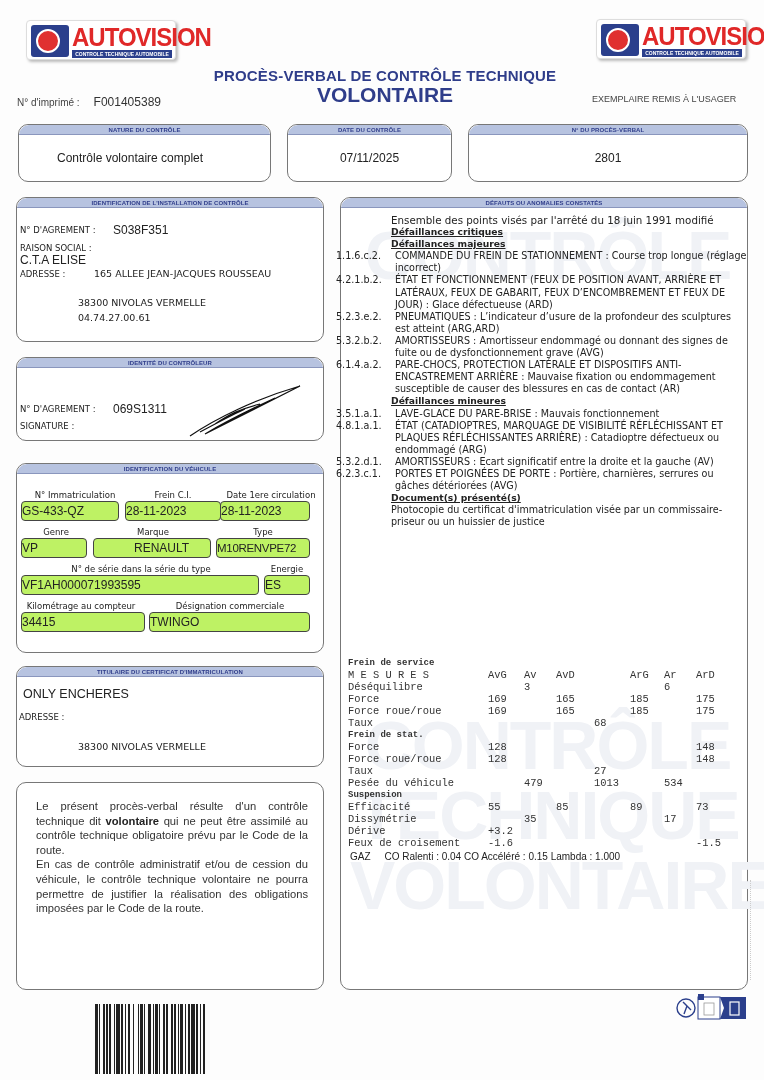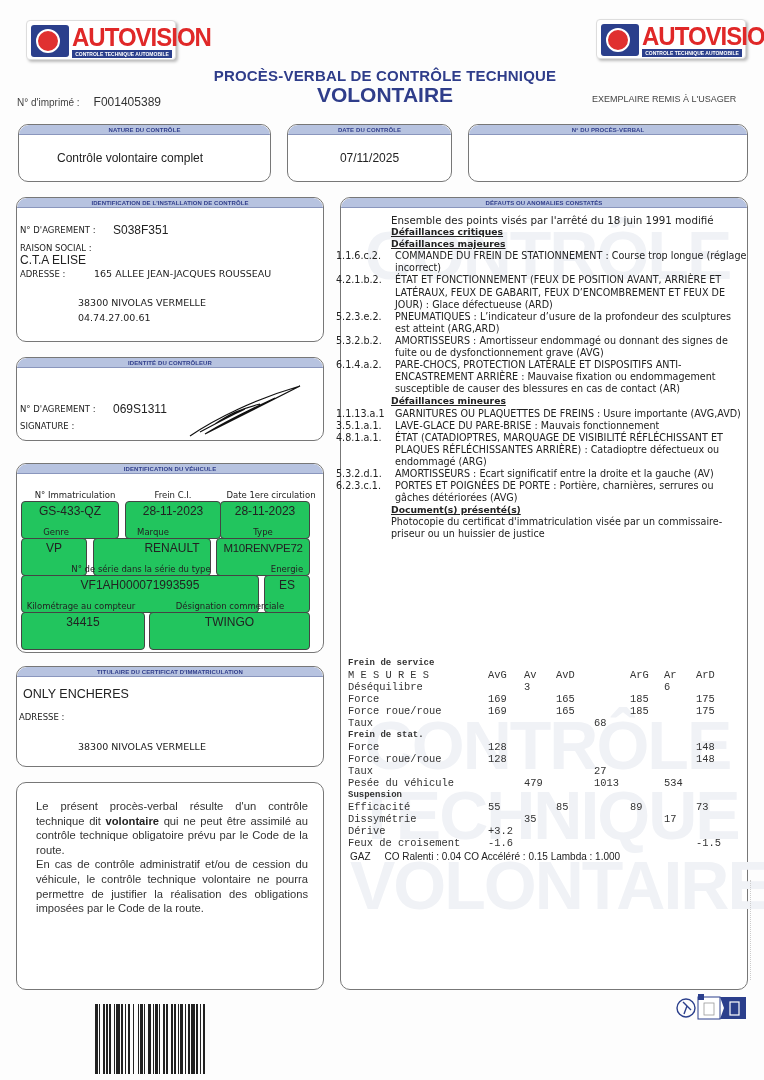--- a/index.html
+++ b/index.html
@@ -23,21 +23,21 @@
   .box .hdr { height: 10px; background: #b7c3e0; border-bottom: 1px solid #8a96bd; border-radius: 10px 10px 0 0;
               font-size: 6px; font-weight: bold; color: #2f3d8a; text-align: center; line-height: 10px; letter-spacing: 0.1px; }
   .box.right-big .hdr { background: #b7c3e0; }
 
   .big-val { position: absolute; font-size: 12px; color: #222; }
 
   .lbl { font-family: "DejaVu Sans", sans-serif; font-size: 8.5px; color: #222; position: absolute; }
   .val-a { font-size: 12px; position: absolute; color: #222; }
   .val-d { font-family: "DejaVu Sans", sans-serif; font-size: 9.5px; position: absolute; color: #222; }
 
-  .field { position: absolute; border: 1px solid #444; border-radius: 4px; font-size: 12px; text-align: center; line-height: 19px; height: 38px; background: #22c55e; }
+  .field { position: absolute; border: 1px solid #444; border-radius: 4px; font-size: 12px; text-align: left; line-height: 19px; height: 20px; background: #bef264; }
   .flbl { position: absolute; font-family: "DejaVu Sans", sans-serif; font-size: 8.5px; color: #222; text-align: center; }
 
   .notice { position: absolute; left: 36px; top: 799px; width: 272px; font-size: 11.2px; line-height: 14.6px; color: #333; text-align: justify; }
   .notice b { color: #222; }
 
   .defects { position: absolute; left: 336px; top: 214px; width: 412px; font-family: "DejaVu Sans", sans-serif; font-size: 9.6px; line-height: 12.1px; color: #222; }
   .defects .intro { padding-left: 55px; font-size: 10.3px; margin-bottom: 0; }
   .defects .cat { padding-left: 55px; font-weight: bold; text-decoration: underline; font-size: 9.2px; }
   .defects .item { position: relative; padding-left: 59px; }
   .defects .item .code { position: absolute; left: 0; top: 0; }
@@ -86,20 +86,21 @@
 <div class="box" style="left:18px; top:124px; width:253px; height:58px;">
   <div class="hdr">NATURE DU CONTRÔLE</div>
   <div class="big-val" style="left:38px; top:26px;">Contrôle volontaire complet</div>
 </div>
 <div class="box" style="left:287px; top:124px; width:165px; height:58px;">
   <div class="hdr">DATE DU CONTRÔLE</div>
   <div class="big-val" style="left:0; width:100%; text-align:center; top:26px;">07/11/2025</div>
 </div>
 <div class="box" style="left:468px; top:124px; width:280px; height:58px;">
   <div class="hdr">N° DU PROCÈS-VERBAL</div>
+  <div class="big-val" style="left:0; width:100%; text-align:center; top:26px;">2801</div>
 </div>
 
 <div class="box" style="left:16px; top:197px; width:308px; height:145px;">
   <div class="hdr">IDENTIFICATION DE L'INSTALLATION DE CONTRÔLE</div>
   <div class="lbl" style="left:3px; top:27px;">N° D'AGREMENT :</div>
   <div class="val-a" style="left:96px; top:25px;">S038F351</div>
   <div class="lbl" style="left:3px; top:45px;">RAISON SOCIAL :</div>
   <div class="val-a" style="left:3px; top:55px;">C.T.A ELISE</div>
   <div class="lbl" style="left:3px; top:71px;">ADRESSE :</div>
   <div class="val-d" style="left:77px; top:70px;">165 ALLEE JEAN-JACQUES ROUSSEAU</div>
@@ -175,21 +176,20 @@
   <div class="cat">Défaillances majeures</div>
   <div id="majeures">
       <div class="item"><span class="code">1.1.6.c.2.</span><span>COMMANDE DU FREIN DE STATIONNEMENT : Course trop longue (réglage incorrect)</span></div>
       <div class="item"><span class="code">4.2.1.b.2.</span><span>ÉTAT ET FONCTIONNEMENT (FEUX DE POSITION AVANT, ARRIÈRE ET LATÉRAUX, FEUX DE GABARIT, FEUX D’ENCOMBREMENT ET FEUX DE JOUR) : Glace défectueuse (ARD)</span></div>
       <div class="item"><span class="code">5.2.3.e.2.</span><span>PNEUMATIQUES : L’indicateur d’usure de la profondeur des sculptures est atteint (ARG,ARD)</span></div>
       <div class="item"><span class="code">5.3.2.b.2.</span><span>AMORTISSEURS : Amortisseur endommagé ou donnant des signes de fuite ou de dysfonctionnement grave (AVG)</span></div>
       <div class="item"><span class="code">6.1.4.a.2.</span><span>PARE-CHOCS, PROTECTION LATÉRALE ET DISPOSITIFS ANTI-ENCASTREMENT ARRIÈRE : Mauvaise fixation ou endommagement susceptible de causer des blessures en cas de contact (AR)</span></div>
     </div>
   <div class="cat">Défaillances mineures</div>
   <div id="mineures">
-      <div class="item"><span class="code">1.1.13.a.1</span><span>GARNITURES OU PLAQUETTES DE FREINS : Usure importante (AVG,AVD)</span></div>
       <div class="item"><span class="code">3.5.1.a.1.</span><span>LAVE-GLACE DU PARE-BRISE : Mauvais fonctionnement</span></div>
       <div class="item"><span class="code">4.8.1.a.1.</span><span>ÉTAT (CATADIOPTRES, MARQUAGE DE VISIBILITÉ RÉFLÉCHISSANT ET PLAQUES RÉFLÉCHISSANTES ARRIÈRE) : Catadioptre défectueux ou endommagé (ARG)</span></div>
       <div class="item"><span class="code">5.3.2.d.1.</span><span>AMORTISSEURS : Ecart significatif entre la droite et la gauche (AV)</span></div>
       <div class="item"><span class="code">6.2.3.c.1.</span><span>PORTES ET POIGNÉES DE PORTE : Portière, charnières, serrures ou gâches détériorées (AVG)</span></div>
     </div>
   <div class="cat">Document(s) présenté(s)</div>
   <div class="doc">Photocopie du certificat d'immatriculation visée par un commissaire-priseur ou un huissier de justice</div>
 </div>
 
 <div class="mesures" id="mesures">

